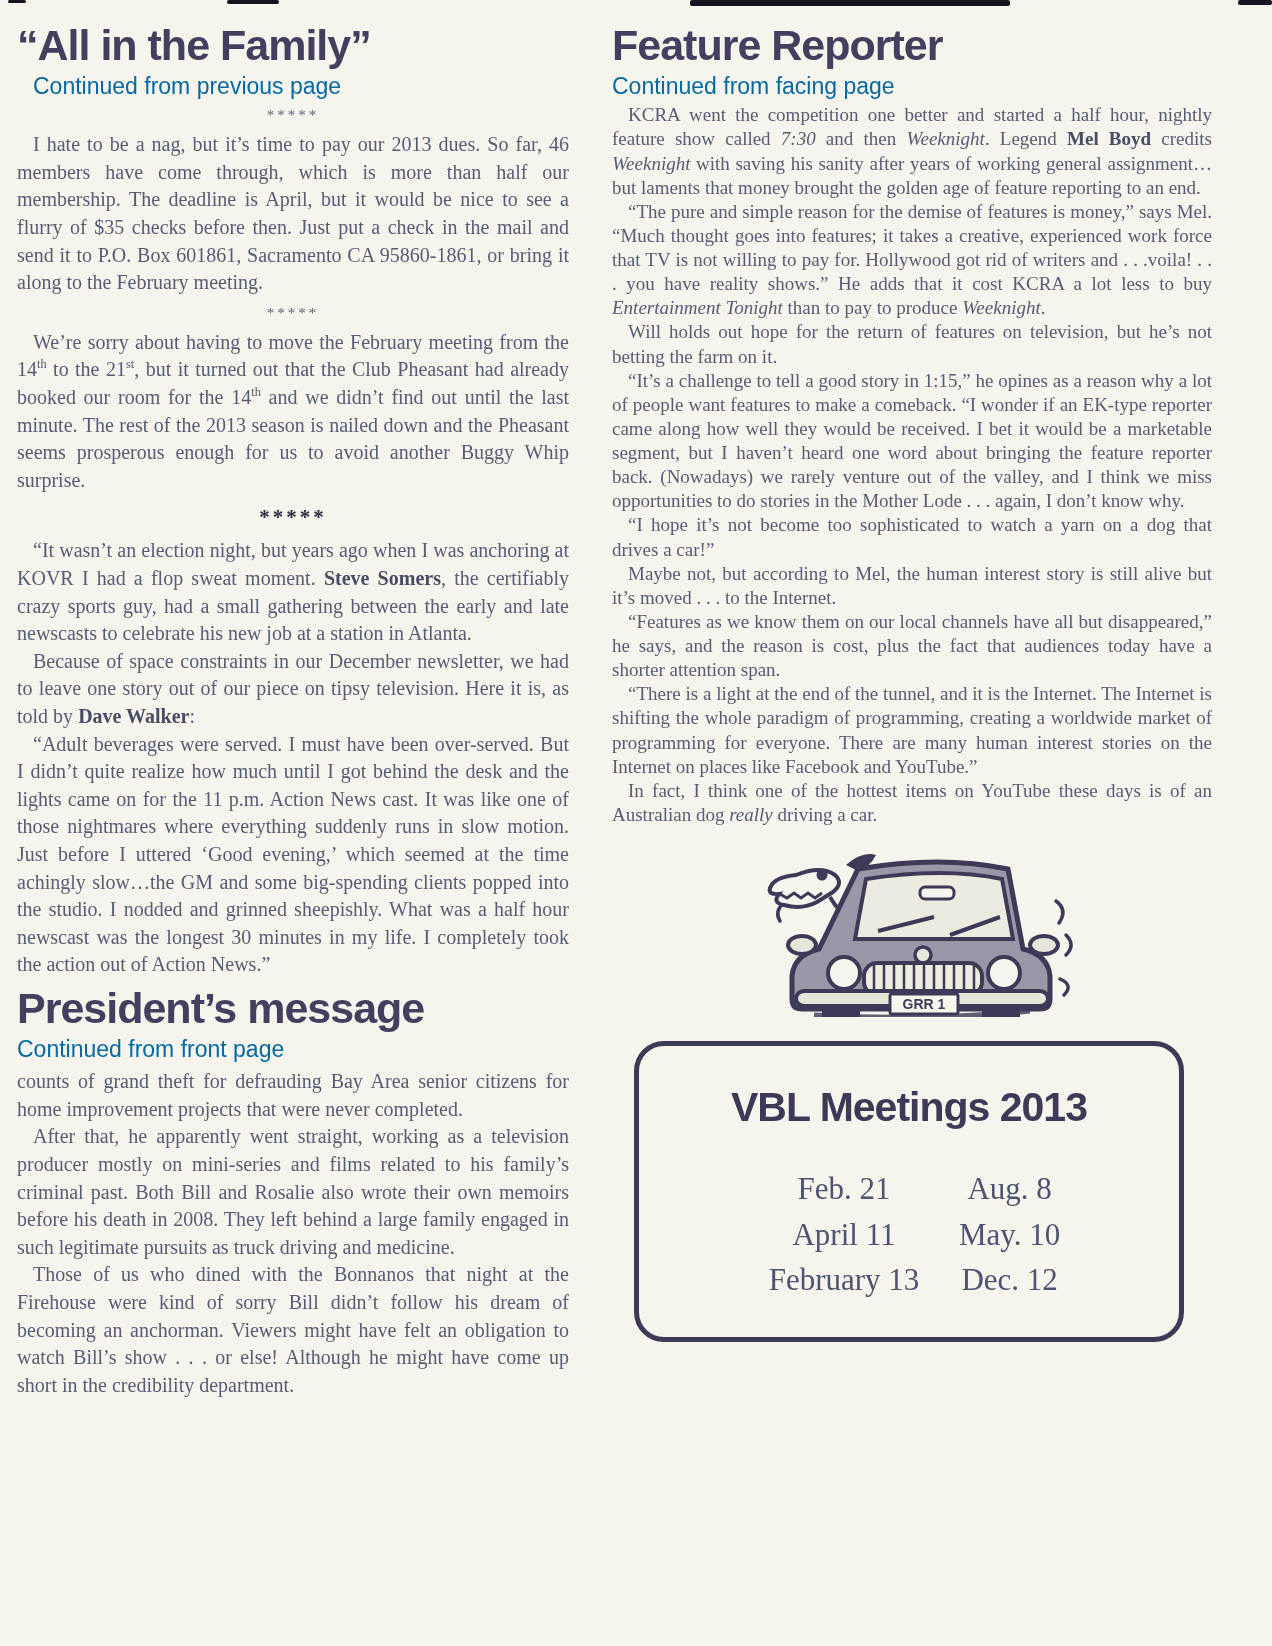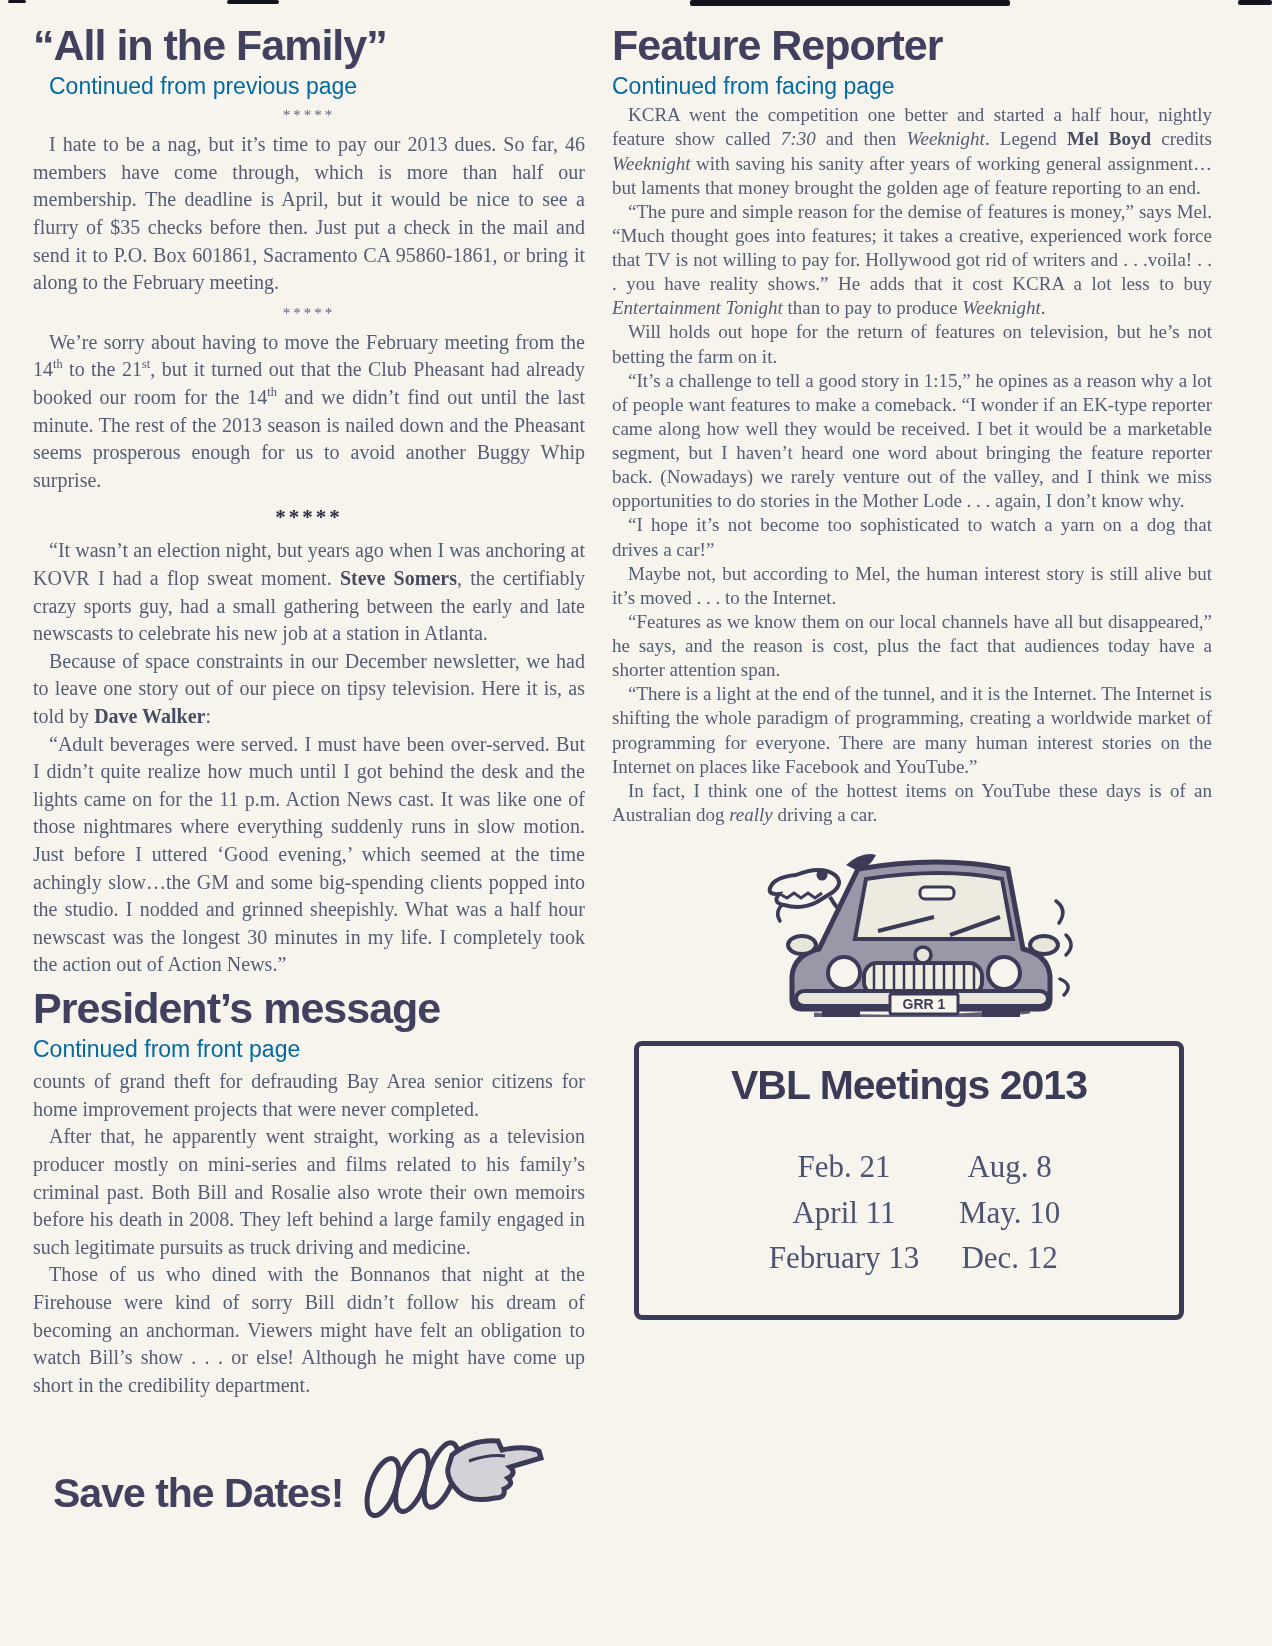--- a/index.html
+++ b/index.html
@@ -4,21 +4,21 @@
 <style>
   html,body{margin:0;padding:0;background:#d8d5cc;}
   .page{
     position:relative; width:1272px; height:1646px; margin:0 auto;
     background:#f6f4ec; overflow:hidden;
     font-family:"Liberation Serif", serif; color:#565c74;
   }
   .artifact{position:absolute; top:0; background:#14141e; border-radius:2px;}
 
   .col{position:absolute; top:24px;}
-  .col-left{left:33px; width:552px;}
+  .col-left{left:17px; width:552px;}
   .col-right{left:612px; width:600px;}
 
   h1.headline{
     font-family:"Liberation Sans", sans-serif; font-weight:700;
     font-size:43px; line-height:1.02; letter-spacing:-1px;
     color:#433f5f; margin:0;
   }
   .subhead{
     font-family:"Liberation Sans", sans-serif; font-size:23px;
     color:#0369a1; margin:5px 0 0 0; line-height:1.15;
@@ -48,22 +48,22 @@
   }
   .save-title{
     font-family:"Liberation Sans", sans-serif; font-weight:700;
     font-size:41px; color:#433f5f; letter-spacing:-1px; padding-bottom:14px;
   }
 
   .car-wrap{margin:12px 0 0 148px; width:320px;}
 
   .meetings-box{
     box-sizing:border-box; margin:20px 0 0 22px; width:550px;
-    border:5px solid #3d3a58; border-radius:8px;
-    padding:16px 20px 40px 20px; background:#f6f4ec;
+    border:5px solid #3d3a58; border-radius:30px;
+    padding:38px 20px 40px 20px; background:#f6f4ec;
   }
   .meetings-title{
     text-align:center; font-family:"Liberation Sans", sans-serif;
     font-weight:700; font-size:41px; color:#3d3a58; letter-spacing:-1px;
     margin:0;
   }
   .dates{display:flex; margin-top:42px; padding-left:70px;}
   .date-col{display:flex; flex-direction:column; gap:13px;
     font-size:31px; color:#4d5370; line-height:1.05;text-align:center;}
   .date-col.first{width:230px;}
@@ -97,32 +97,20 @@
     </section>
 
     <section class="president-block">
       <h1 class="headline">President’s message</h1>
       <div class="subhead">Continued from front page</div>
       <p class="body noindent" style="margin-top:6px;">counts of grand theft for defrauding Bay Area senior citizens for home improvement projects that were never completed.</p>
       <p class="body">After that, he apparently went straight, working as a television producer mostly on mini-series and films related to his family’s criminal past. Both Bill and Rosalie also wrote their own memoirs before his death in 2008. They left behind a large family engaged in such legitimate pursuits as truck driving and medicine.</p>
       <p class="body">Those of us who dined with the Bonnanos that night at the Firehouse were kind of sorry Bill didn’t follow his dream of becoming an anchorman. Viewers might have felt an obligation to watch Bill’s show . . . or else!  Although he might have come up short in the credibility department.</p>
     </section>
 
-    <div class="save-row">
-      <span class="save-title">Save the Dates!</span>
-      <svg width="190" height="118" viewBox="0 0 190 118">
-        <g fill="none" stroke="#3d3a58" stroke-width="5">
-          <ellipse cx="26" cy="74" rx="13" ry="30" transform="rotate(20 26 74)"></ellipse>
-          <ellipse cx="55" cy="68" rx="13" ry="32" transform="rotate(20 55 68)"></ellipse>
-          <ellipse cx="84" cy="62" rx="13" ry="34" transform="rotate(20 84 62)"></ellipse>
-        </g>
-        <path d="M95,42 q20,-16 46,-14 l4,9 q24,-5 37,1 l2,7 -31,9 q7,6 -2,11 q7,6 -4,11 q2,9 -9,9 q-25,5 -36,-6 q-13,-13 -11,-24 z" fill="#d4d2d8" stroke="#3d3a58" stroke-width="5"></path>
-        <path d="M112,48 q20,-7 36,-5" fill="none" stroke="#3d3a58" stroke-width="3"></path>
-      </svg>
-    </div>
   </div>
 
   <div class="col col-right">
 
     <section>
       <h1 class="headline">Feature Reporter</h1>
       <div class="subhead">Continued from facing page</div>
       <p class="body" style="margin-top:4px;">KCRA went the competition one better and started a half hour, nightly feature show called <i>7:30</i> and then <i>Weeknight</i>.  Legend <b>Mel Boyd</b> credits <i>Weeknight</i> with saving his sanity after years of working general assignment…but laments that money brought the golden age of feature reporting to an end.</p>
       <p class="body">“The pure and simple reason for the demise of features is money,” says Mel. “Much thought goes into features; it takes a creative, experienced work force that TV is not willing to pay for. Hollywood got rid of writers and . . .voila! . . . you have reality shows.”  He adds that it cost KCRA a lot less to buy <i>Entertainment Tonight</i> than to pay to produce <i>Weeknight</i>.</p>
       <p class="body">Will holds out hope for the return of features on television, but he’s not betting the farm on it.</p>

